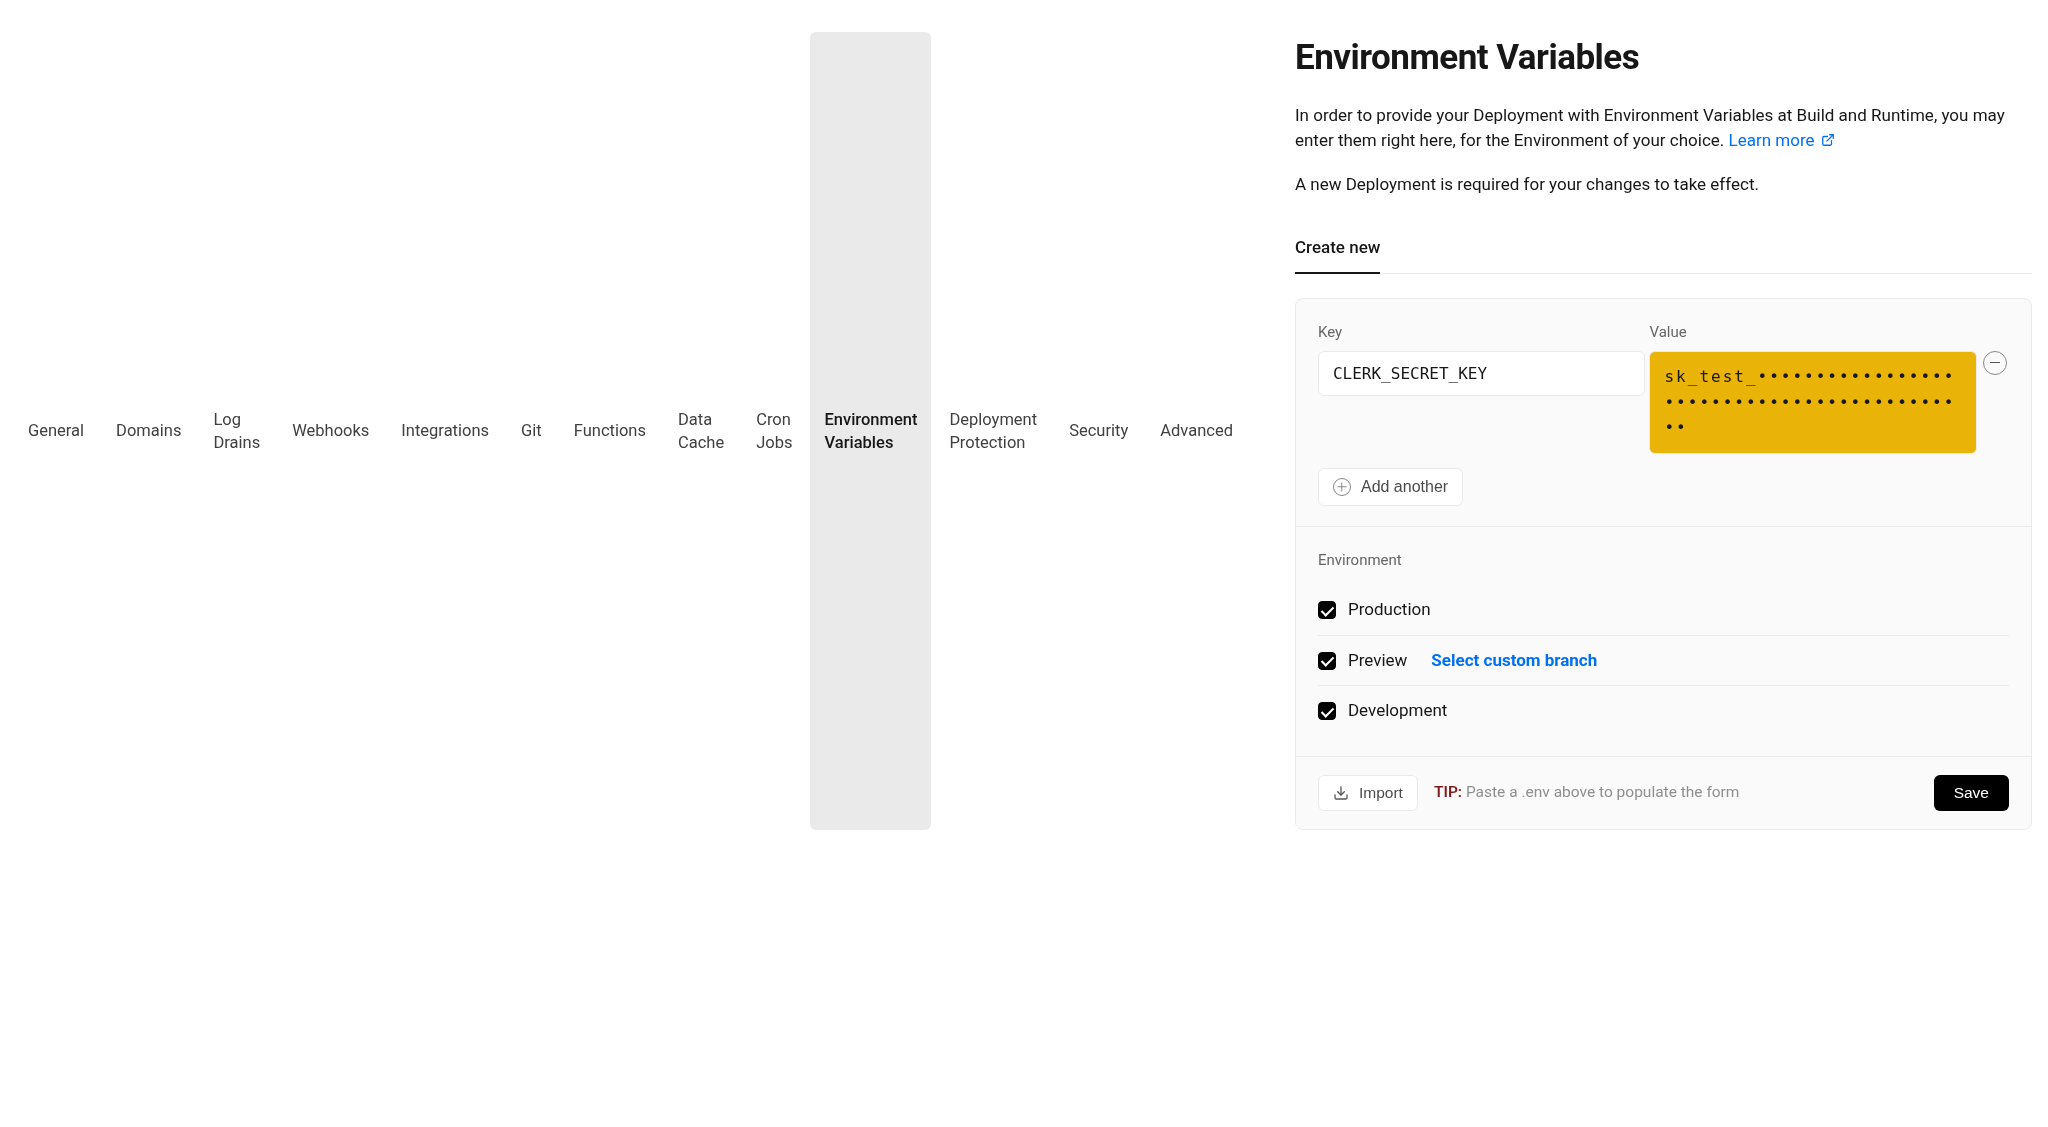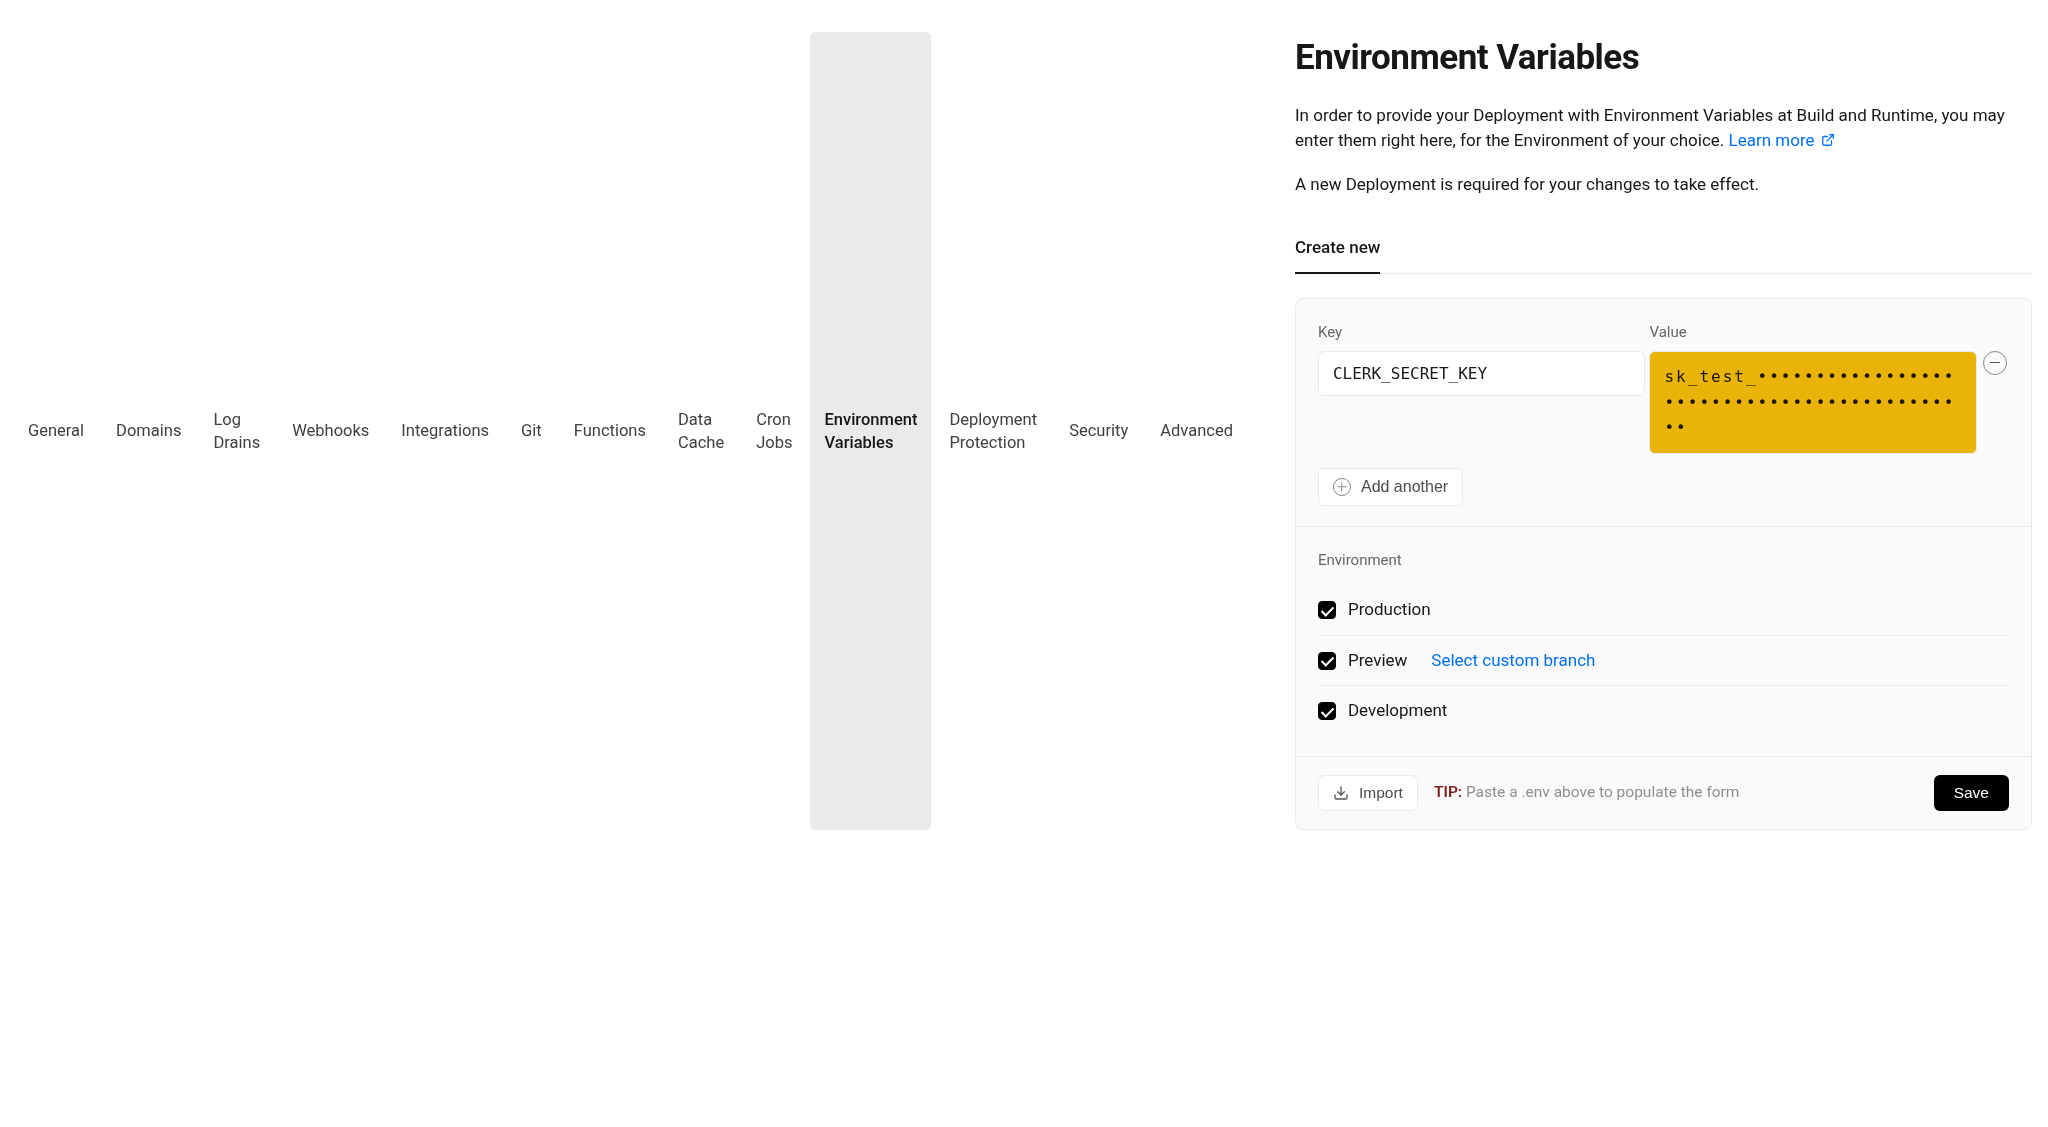--- a/index.html
+++ b/index.html
@@ -182,21 +182,21 @@
   }
   .checkbox::after {
     content: "";
     position: absolute;
     left: 5px; top: 1.5px;
     width: 5px; height: 10px;
     border: solid #fff;
     border-width: 0 2px 2px 0;
     transform: rotate(45deg);
   }
-  .branch-link { color: #0070f3; text-decoration: none; margin-left: 12px; }
+  .branch-link { color: #0070f3; text-decoration: none; margin-left: 12px; font-weight: bold; }
   
   .card-footer {
     display: flex;
     align-items: center;
     gap: 16px;
     padding: 18px 22px;
     border-top: 1px solid #eaeaea;
     background: #fafafa;
   }
   .import-btn {

